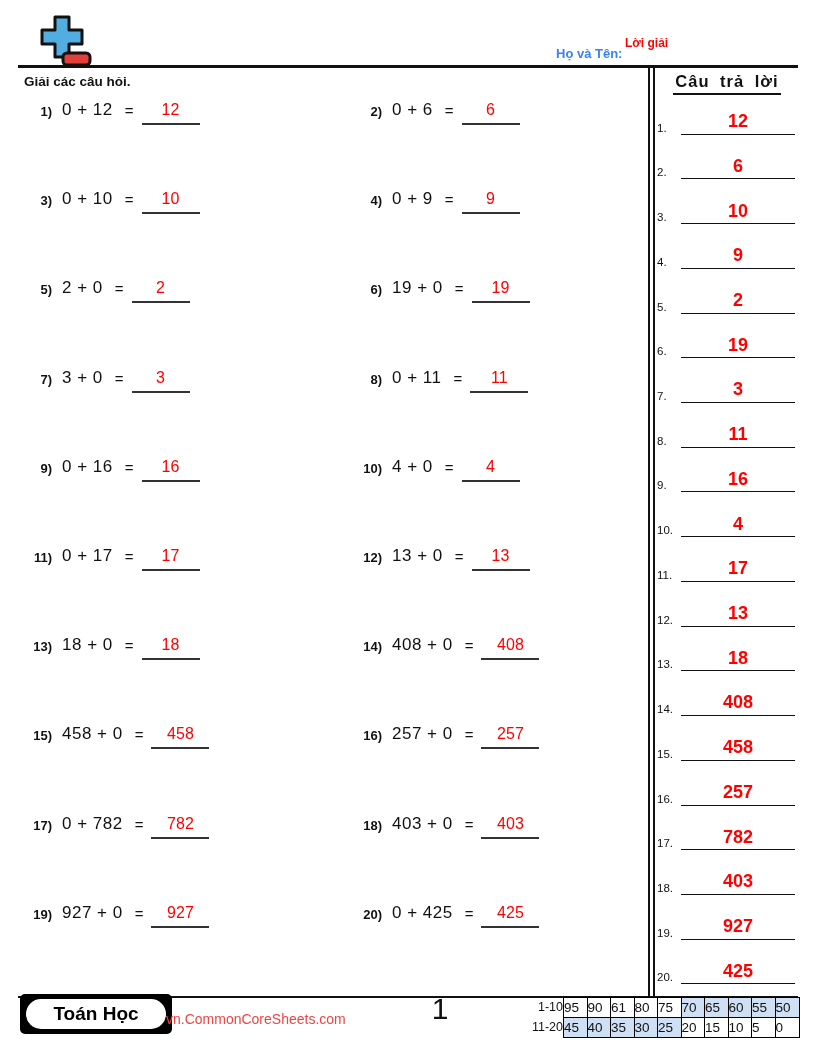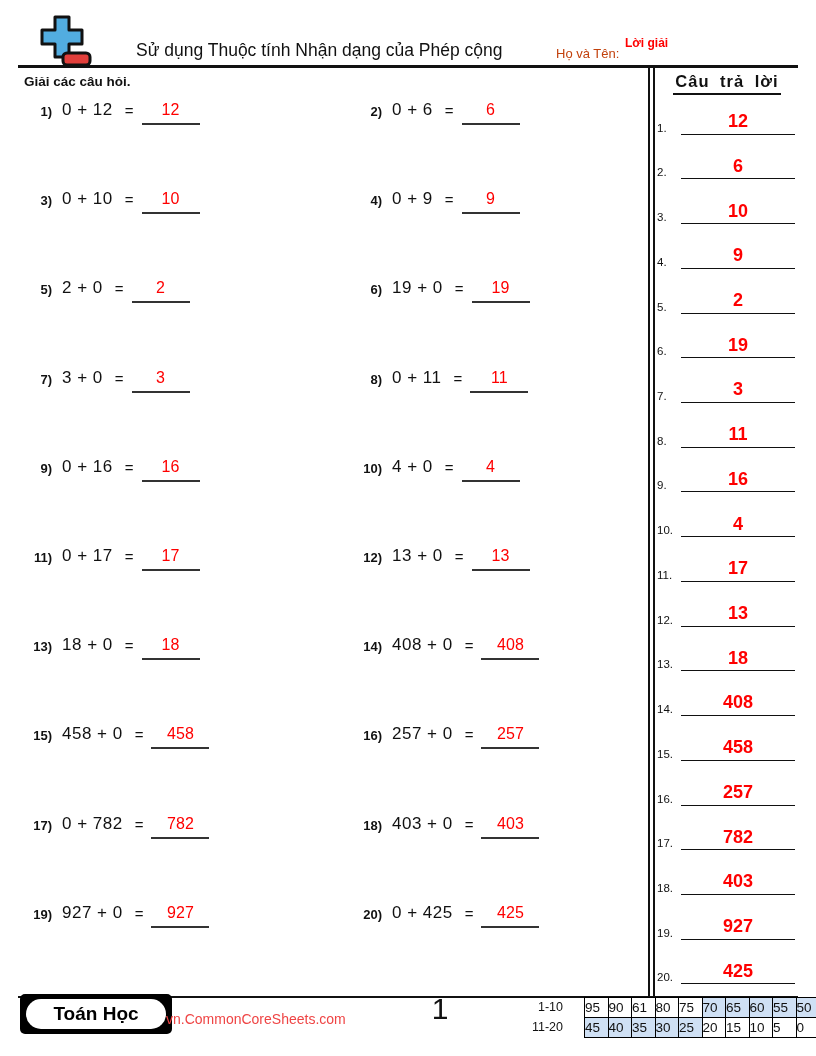--- a/index.html
+++ b/index.html
@@ -2,21 +2,21 @@
 <html><head>
 <meta charset="utf-8">
 <style>
   html,body{margin:0;padding:0;background:#fff;}
   .page{position:relative;width:816px;height:1056px;background:#fff;overflow:hidden;
         font-family:"Liberation Sans",sans-serif;color:#111;}
 
   
   .logo{position:absolute;left:32px;top:14px;width:62px;height:54px;}
   .title{position:absolute;left:136px;top:40px;font-size:17.5px;color:#111;white-space:nowrap;}
-  .name-label{position:absolute;left:556px;top:46px;font-size:13px;color:#c2410c;}
+  .name-label{position:absolute;left:556px;top:46px;font-size:13px;color:#3b82f6;font-weight:bold;}
   .name-value{position:absolute;left:625px;top:36px;font-size:12px;font-weight:bold;color:#fe0000;white-space:nowrap;}
   .header-rule{position:absolute;left:18px;top:65px;width:780px;height:3px;background:#111;}
   .instructions{position:absolute;left:24px;top:74px;font-size:13.5px;font-weight:bold;color:#111;}
 
   
   .questions{position:absolute;left:20px;top:98px;width:625px;
              display:grid;grid-template-columns:330px 1fr;grid-auto-rows:89.2px;}
   .q{display:flex;align-items:flex-start;font-size:17px;line-height:24px;}
   .qn{display:inline-block;width:32px;text-align:right;font-size:13px;font-weight:bold;
       margin-right:10px;padding-top:2px;}
@@ -41,36 +41,35 @@
   .footer-rule{position:absolute;left:18px;top:996px;width:780px;height:2px;background:#111;}
   .badge{position:absolute;left:20px;top:994px;width:152px;height:40px;background:#000;border-radius:5px;}
   .badge-pill{position:absolute;left:6px;top:5px;right:6px;bottom:5px;background:#fff;
               border-radius:16px;display:flex;align-items:center;justify-content:center;}
   .badge-label{font-size:19px;font-weight:bold;color:#000;}
   .site{position:absolute;left:166px;top:1011px;font-size:14px;color:#ef4444;}
   .page-num{position:absolute;left:415px;top:992px;width:50px;text-align:center;font-size:30px;color:#111;}
   .score{position:absolute;left:527px;top:997px;}
   .score-row{display:flex;height:21px;}
   .score-row + .score-row{margin-top:-1.5px;}
-  .score-label{width:36px;text-align:right;font-size:12.5px;line-height:21px;margin-right:21px;flex:none;}
+  .score-label{width:36px;text-align:right;font-size:12.5px;line-height:21px;margin-right:0;flex:none;}
   .score-cell{width:25px;height:21px;line-height:20px;font-size:13.5px;
               border:1.5px solid #000;margin-left:-1.5px;background:#fff;box-sizing:border-box;}
   .score-cell.first{margin-left:0;}
   .score-cell.hl{background:#cfe0f4;}
 </style>
 </head>
 <body>
 
 <div class="page">
 
   <svg class="logo" viewBox="0 0 62 54">
     <path d="M23 3 h14 v13 h13 v14 h-13 v13 h-14 v-13 h-13 v-14 h13 z" fill="#52ade0" stroke="#111" stroke-width="3" stroke-linejoin="round"></path>
     <rect x="31" y="39" width="27" height="12" rx="4" fill="#e23f3b" stroke="#111" stroke-width="3"></rect>
   </svg>
-  <div class="title">Sử dụng Thuộc tính Nhận dạng của Phép cộng</div>
   <div class="name-label">Họ và Tên:</div>
   <div class="name-value">Lời giải</div>
   <div class="header-rule"></div>
   <div class="instructions">Giải các câu hỏi.</div>
 
   <div class="questions">
     <div class="q">
         <span class="qn">1)</span>
         <span class="qx">0 + 12</span>
         <span class="qe">=</span>

